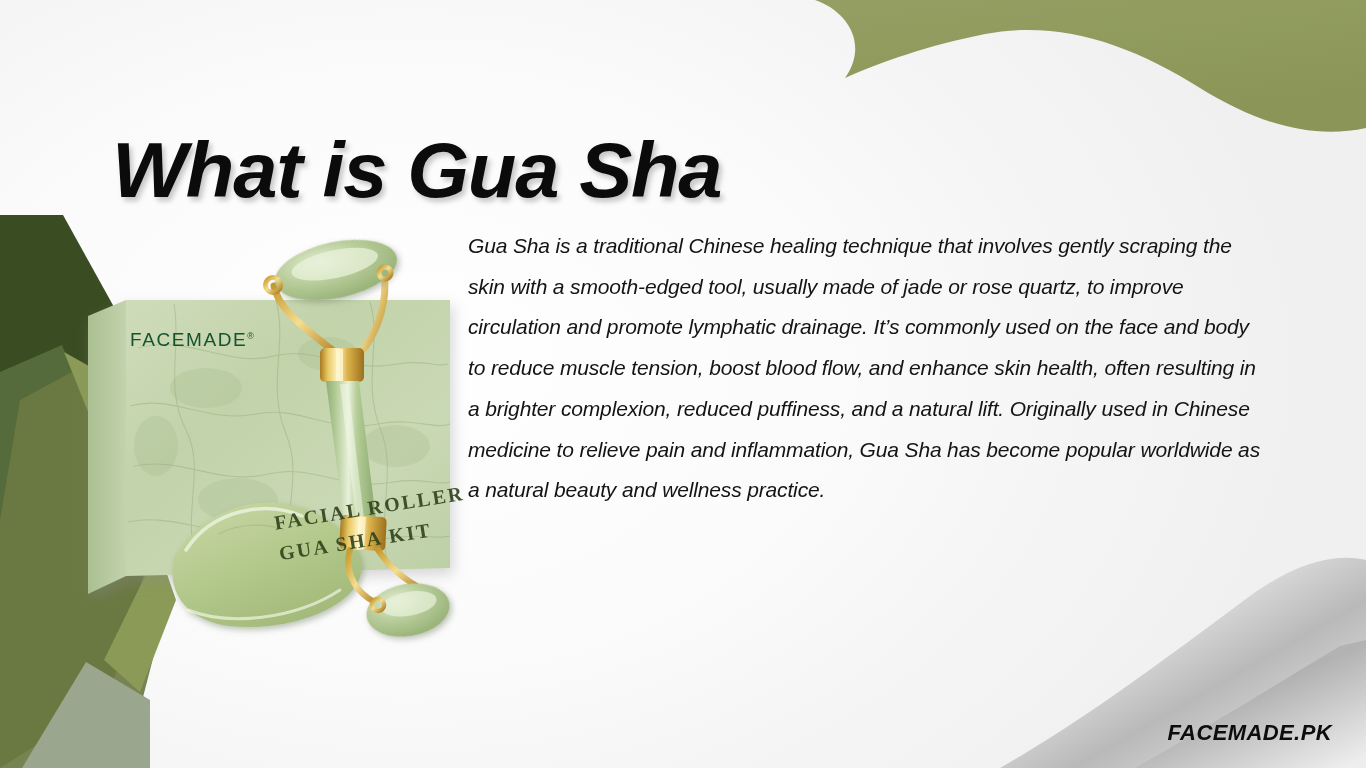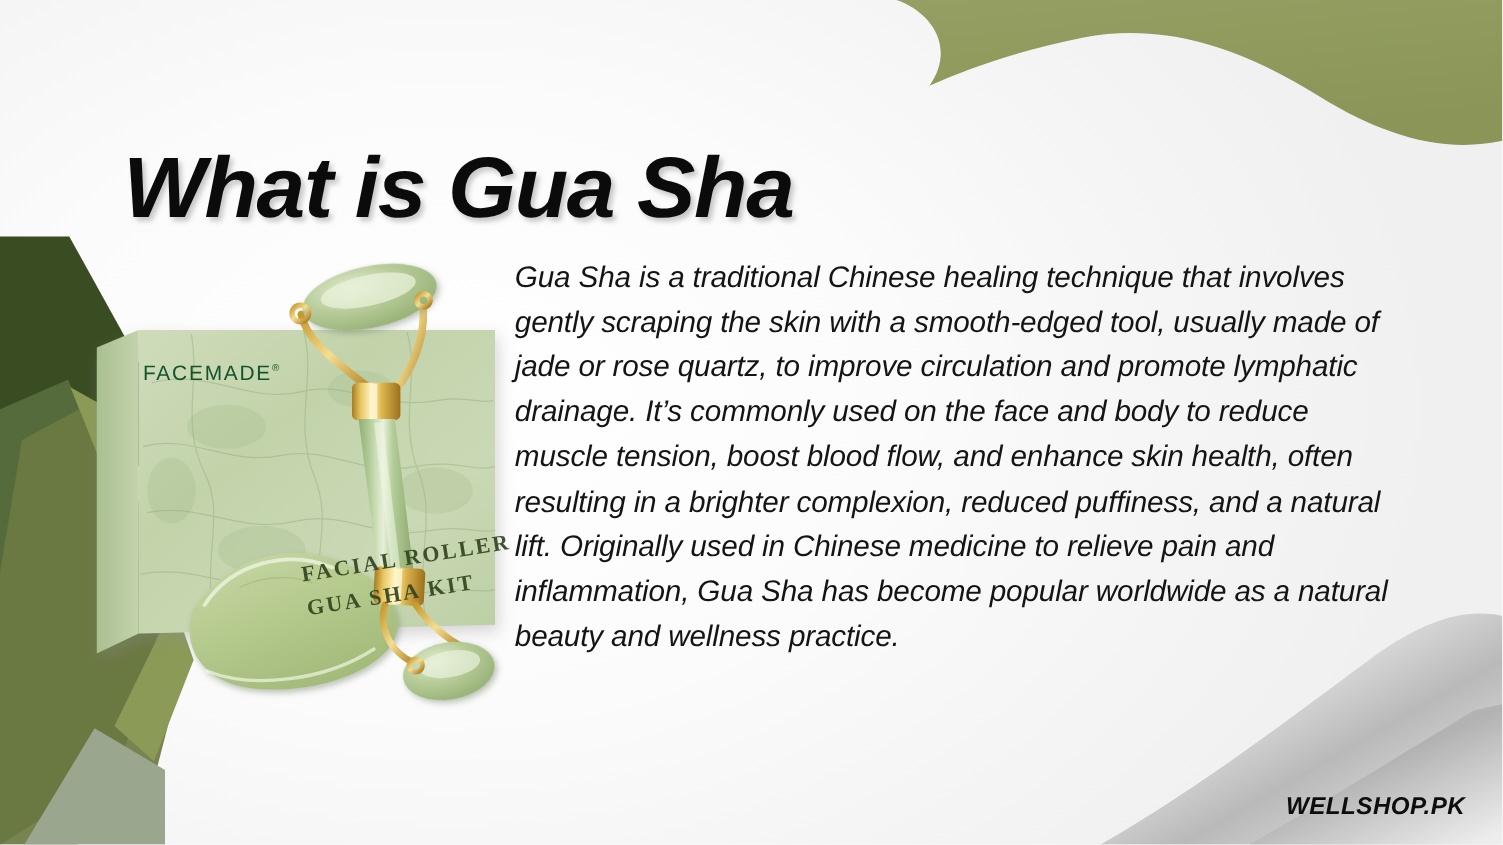--- a/index.html
+++ b/index.html
@@ -53,21 +53,21 @@
     transform-origin: left center;
   }
 
   
   .body-copy {
     position: absolute;
     left: 468px;
     top: 205px;
     width: 800px;
     font-family: "Liberation Sans", sans-serif;
-    font-size: 27px;
+    font-size: 21px;
     font-style: italic;
     font-weight: 400;
     line-height: 40.7px;
     color: #141414;
     letter-spacing: -0.15px;
     text-align: left;
   }
 
   
   .watermark {
@@ -285,15 +285,15 @@
 
   <div class="kit-label">
     <div>FACIAL ROLLER</div>
     <div>GUA SHA KIT</div>
   </div>
 
   <h1 class="title">What is Gua Sha</h1>
 
   <p class="body-copy">Gua Sha is a traditional Chinese healing technique that involves gently scraping the skin with a smooth-edged tool, usually made of jade or rose quartz, to improve circulation and promote lymphatic drainage. It’s commonly used on the face and body to reduce muscle tension, boost blood flow, and enhance skin health, often resulting in a brighter complexion, reduced puffiness, and a natural lift. Originally used in Chinese medicine to relieve pain and inflammation, Gua Sha has become popular worldwide as a natural beauty and wellness practice.</p>
 
-  <div class="watermark">WELLSHOP.PK</div>
+  <div class="watermark">FACEMADE.PK</div>
 
 </div>
 
 </body></html>

